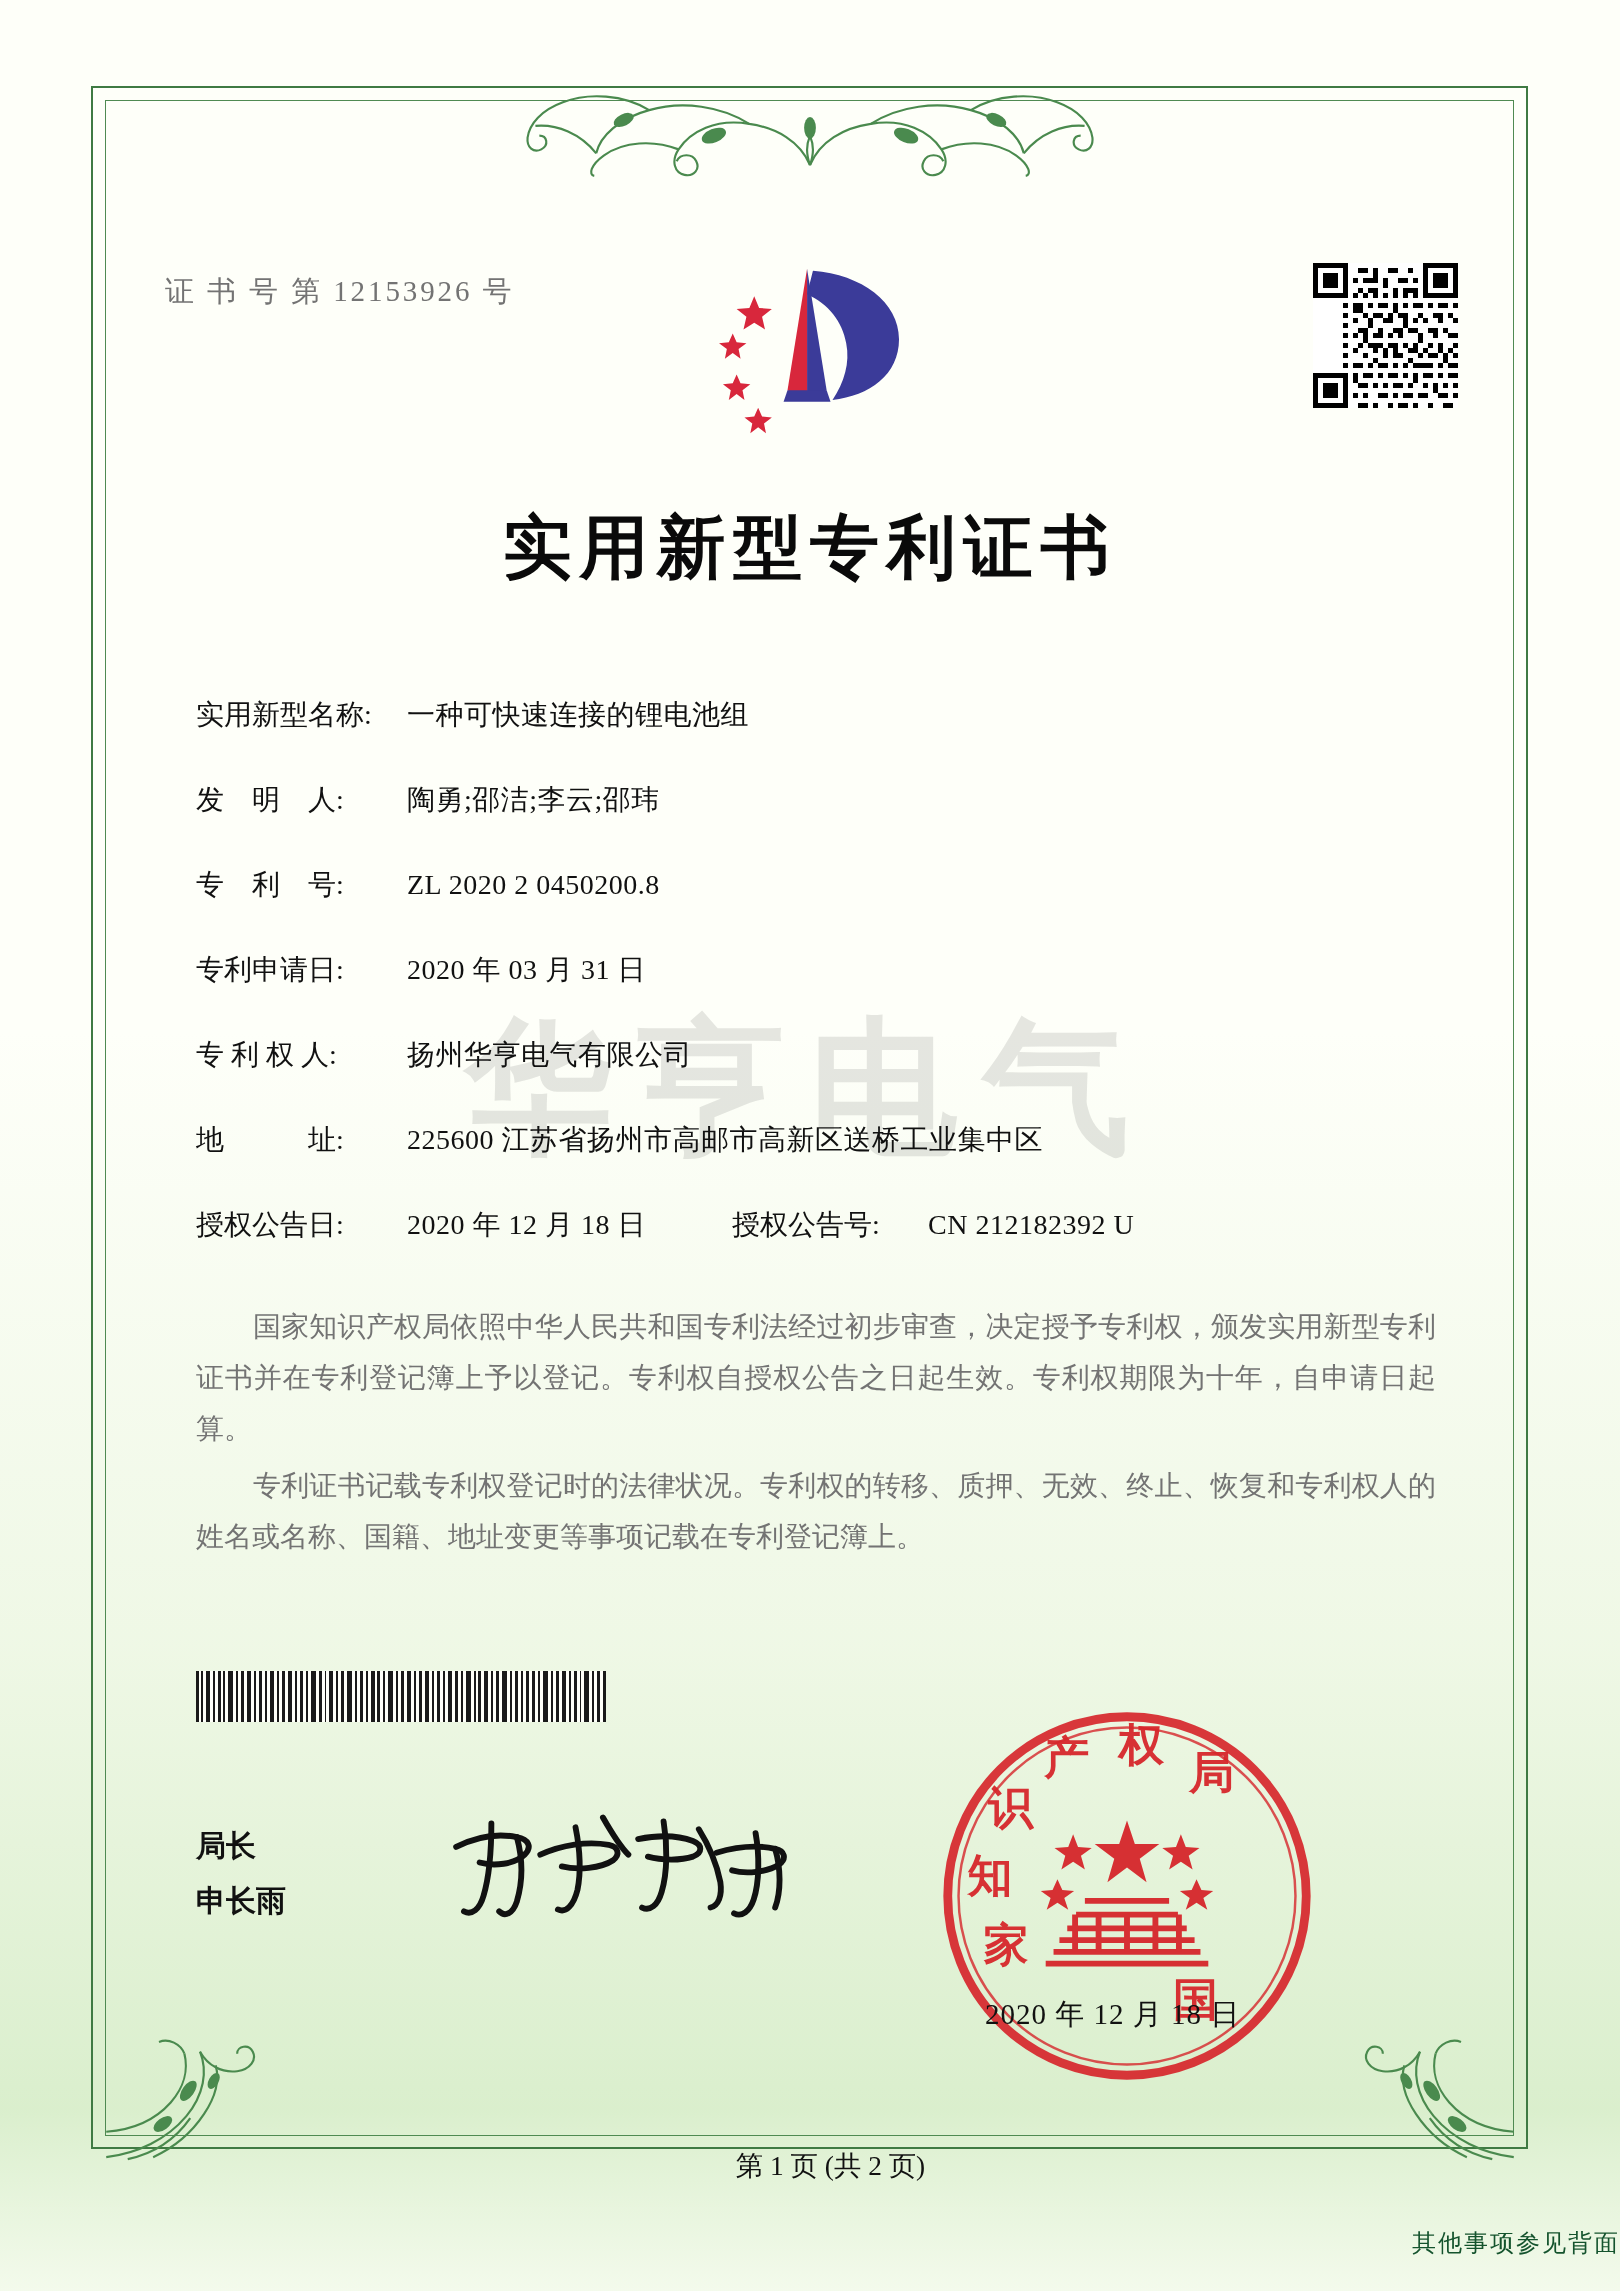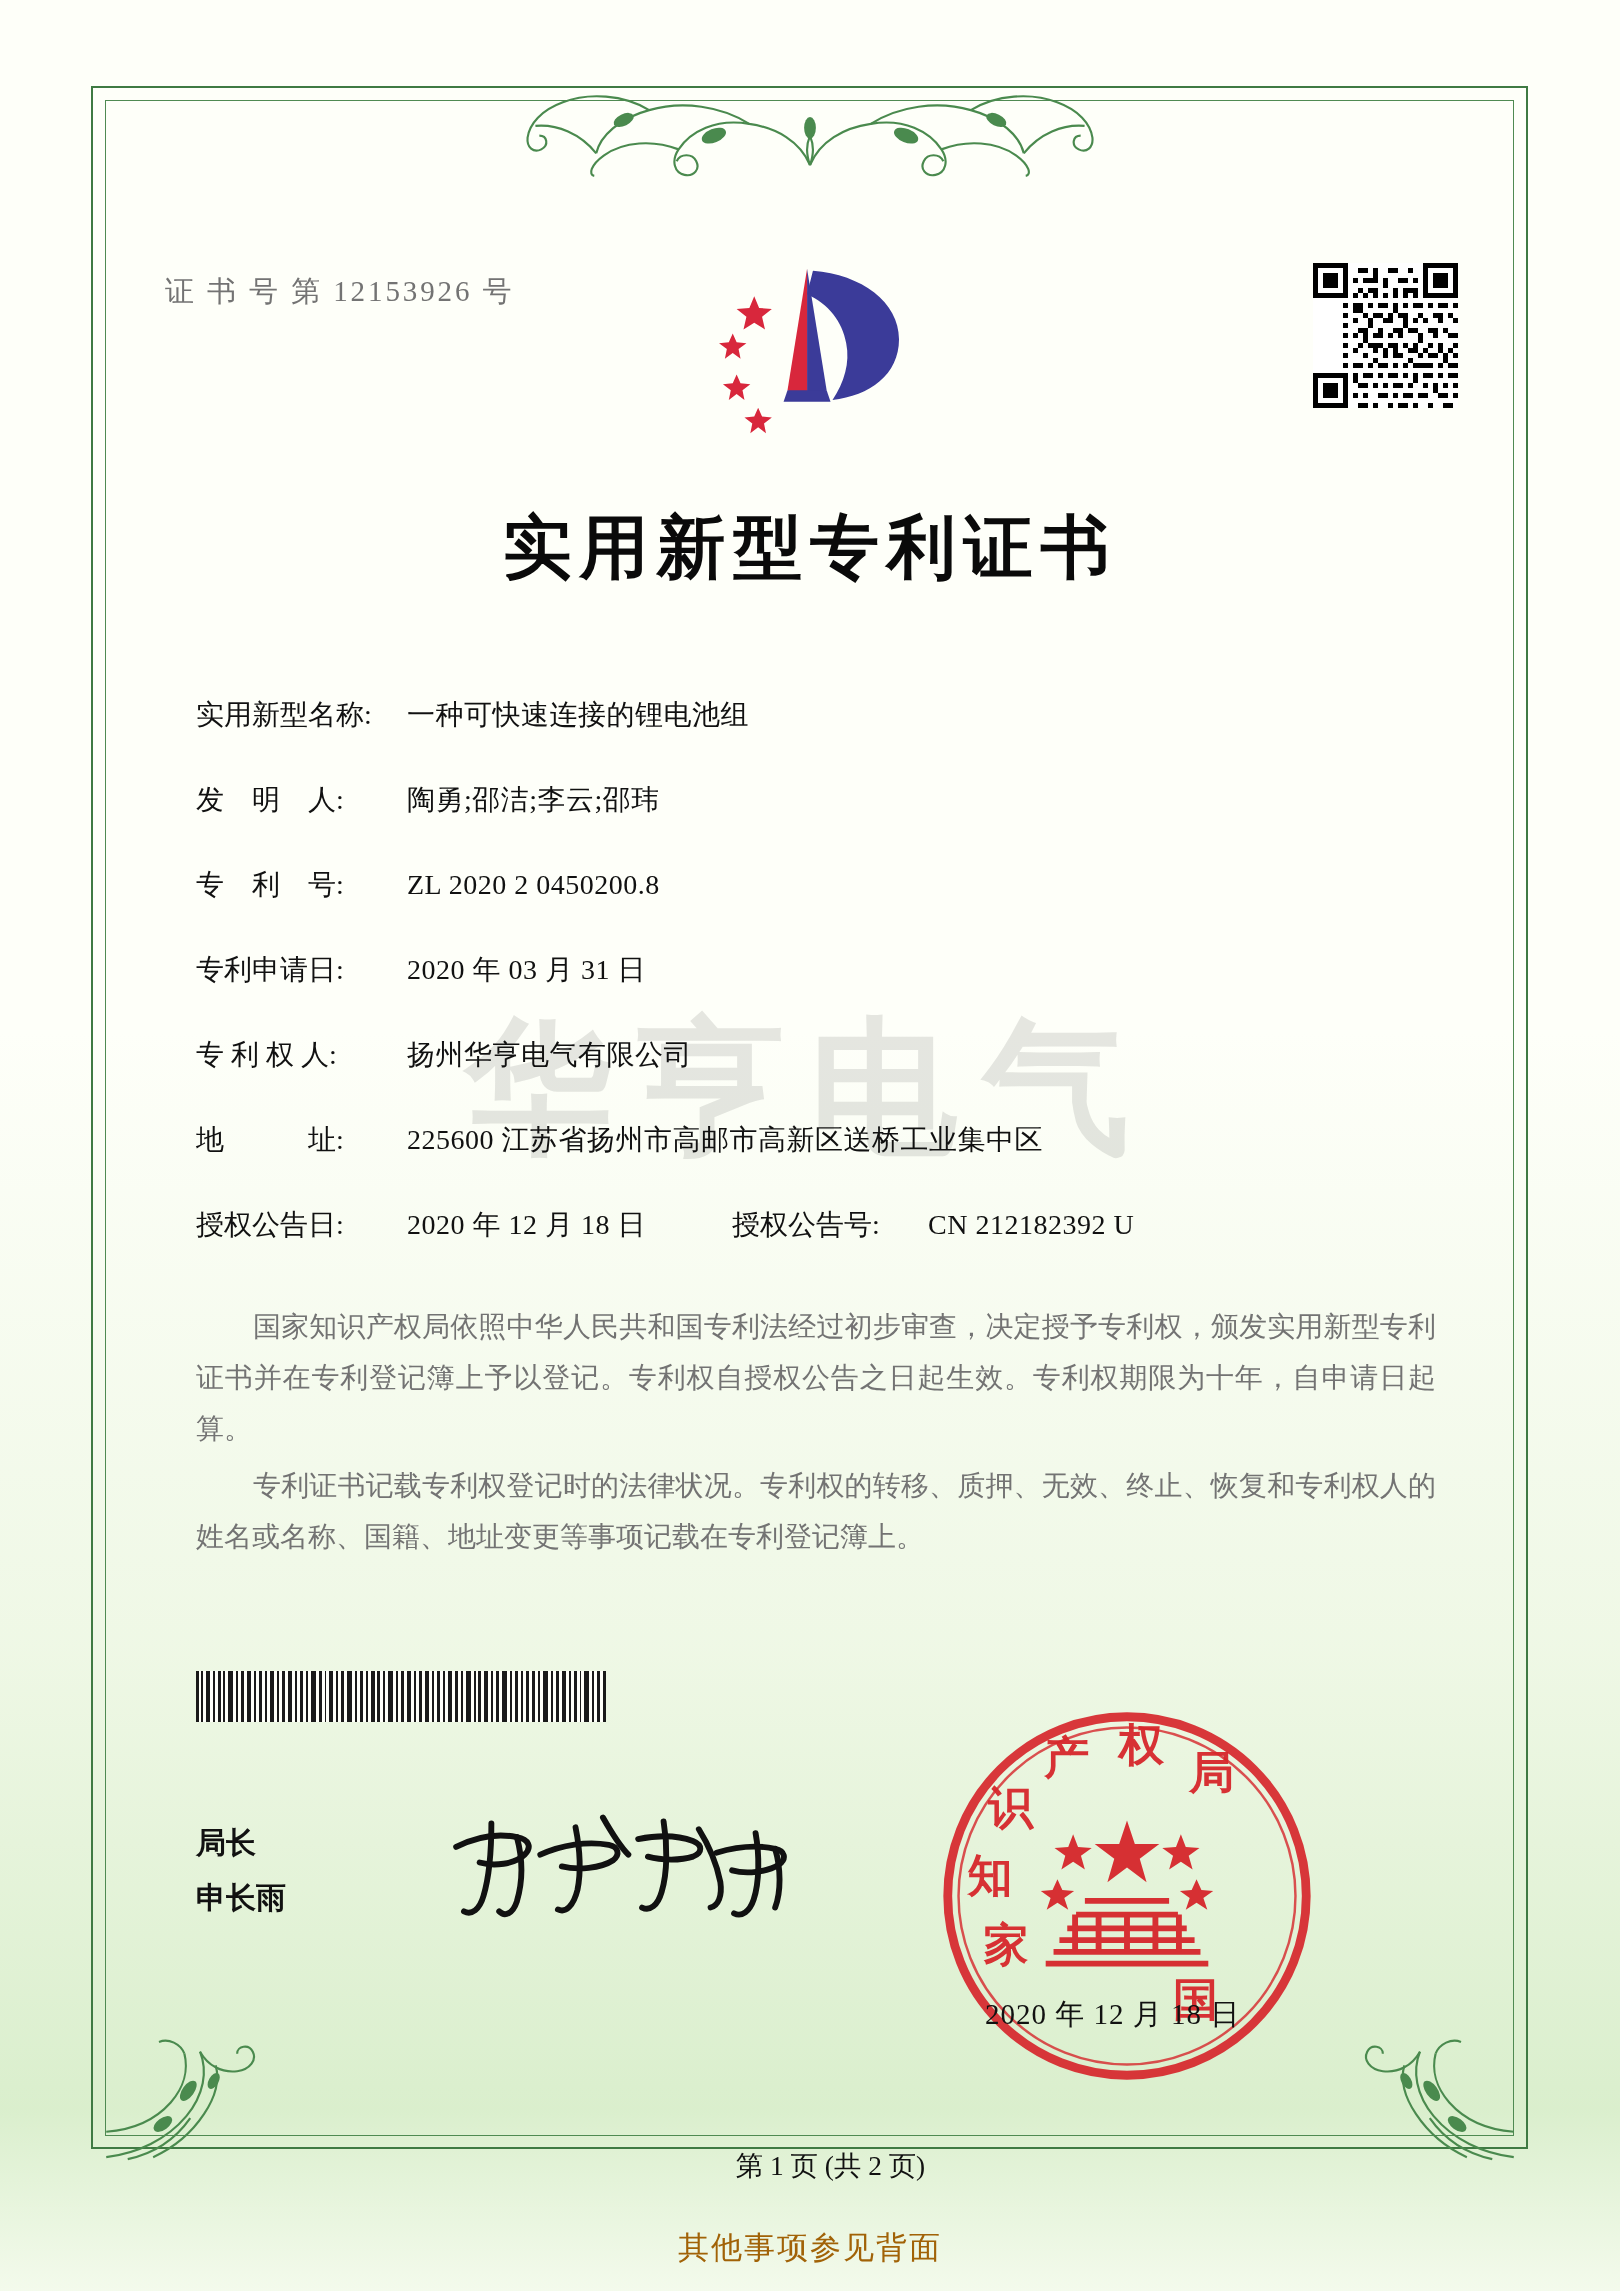--- a/index.html
+++ b/index.html
@@ -178,21 +178,21 @@
     left: 196px;
     top: 1671px;
     width: 410px;
     height: 51px;
   }
   
   .sig-block {
     position: absolute;
     left: 196px;
     top: 1818px;
-    font-family: Liberation Mono, monospace;
+    font-family: Liberation Serif, serif;
     font-size: 30px;
     font-weight: bold;
     line-height: 55px;
     color: #111;
   }
   .signature {
     position: absolute;
     left: 446px;
     top: 1794px;
     width: 353px;
@@ -226,25 +226,25 @@
     font-family: "Liberation Serif", serif;
     font-size: 27.4px;
     color: #111;
     padding-left: 41px;
   }
   .footer-note {
     position: absolute;
     left: 0;
     right: 0;
     top: 2227px;
-    text-align: center;
-    font-family: "Liberation Serif", serif;
-    font-size: 31px;
+    text-align: right;
+    font-family: "Liberation Serif", serif;
+    font-size: 24px;
     letter-spacing: 2px;
-    color: #a16207;
+    color: #14532d;
   }
 </style>
 </head>
 <body>
 
 <div class="page">
 
   <div class="page-wash"></div>
 
   <div class="frame-outer"></div>

